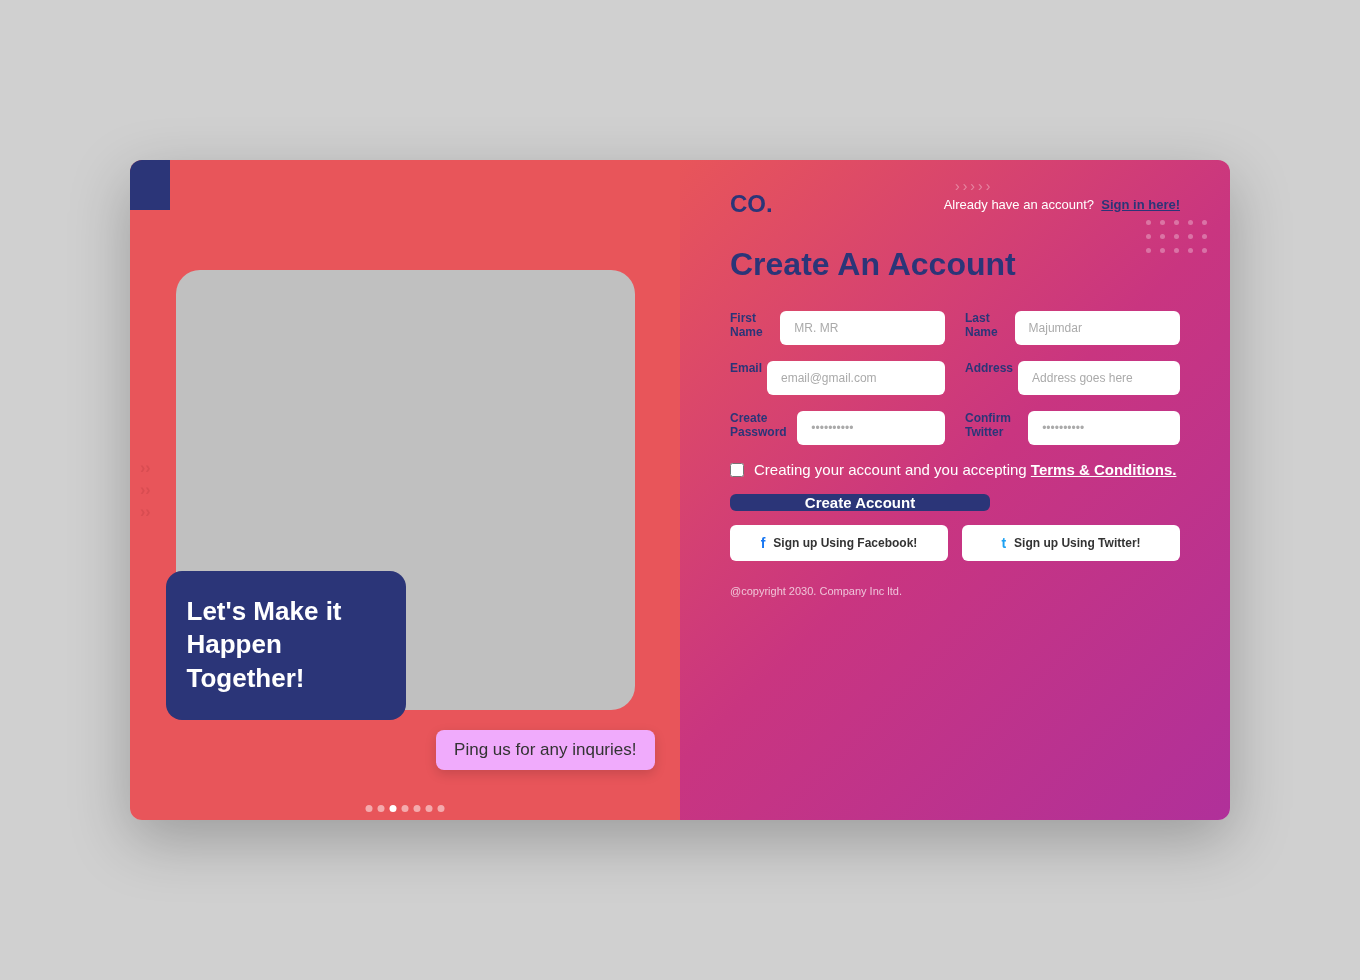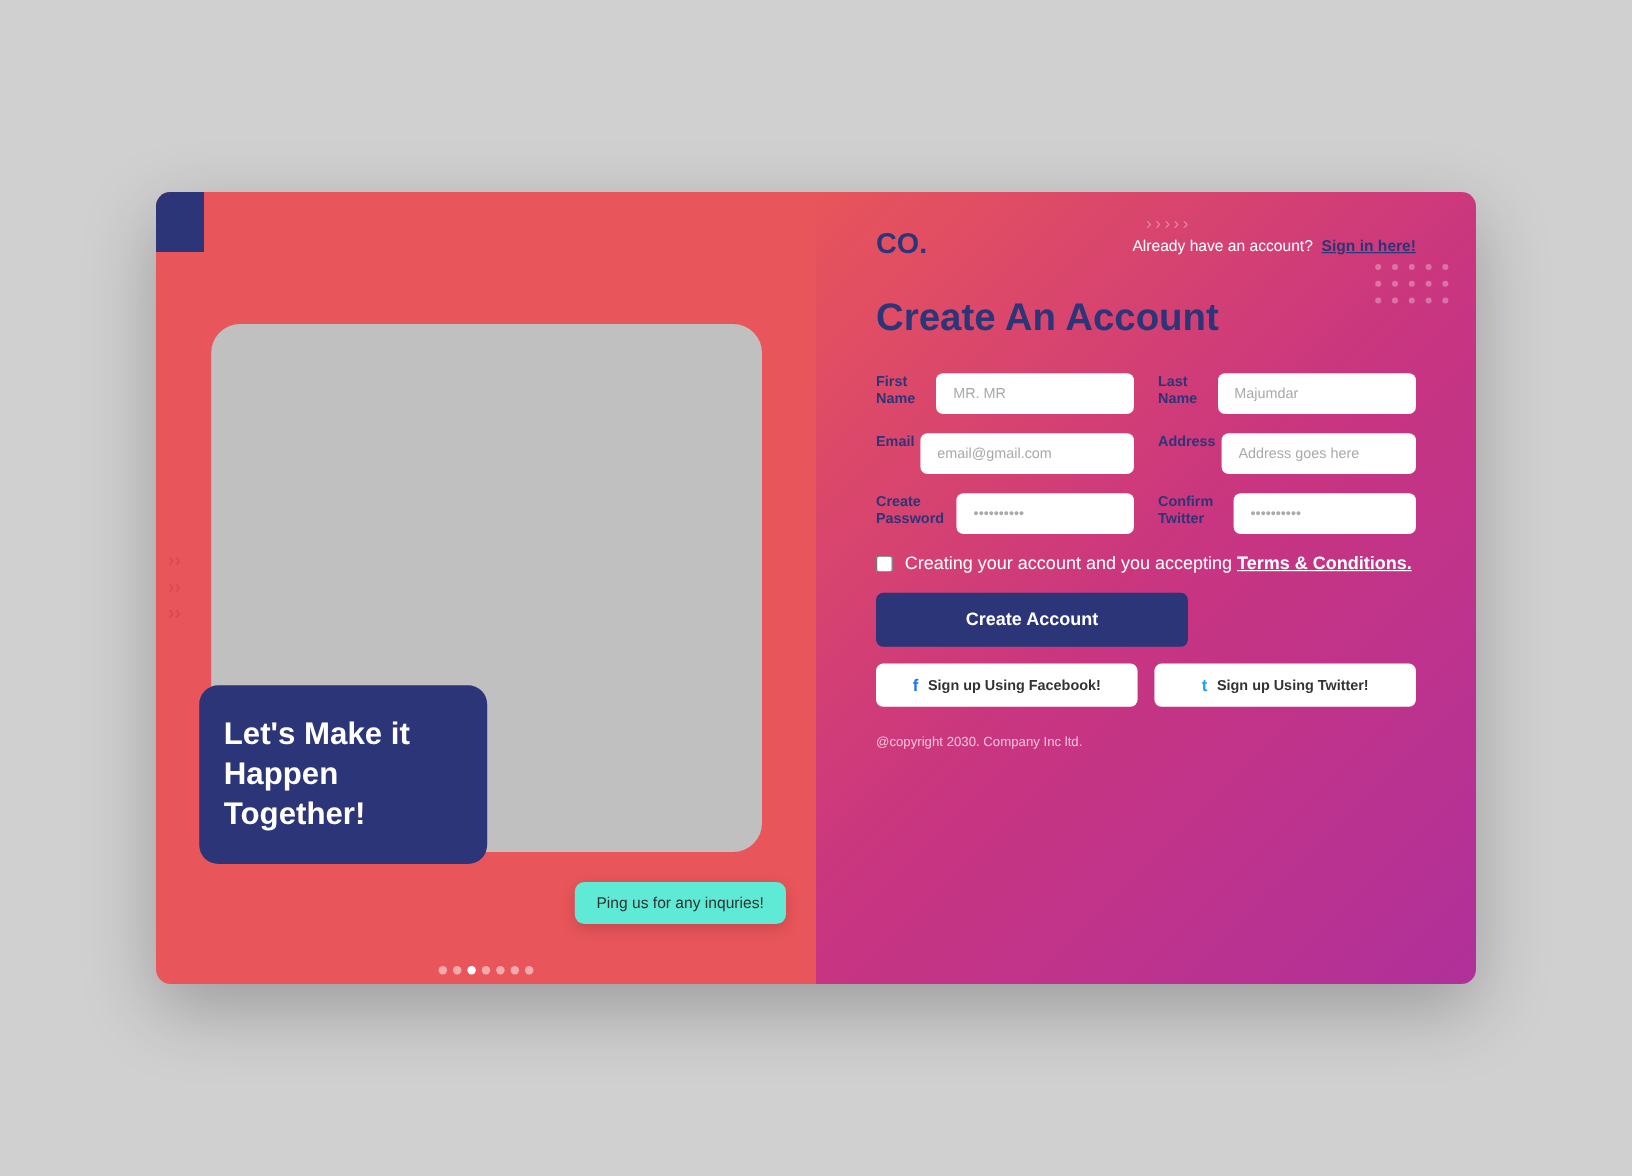--- a/index.html
+++ b/index.html
@@ -61,24 +61,24 @@
     .text-overlay h2 {
       color: #ffffff;
       font-size: 26px;
       font-weight: 800;
       line-height: 1.3;
     }
     .ping-bubble {
       position: absolute;
       bottom: -60px;
       right: -20px;
-      background: #5eead4;
+      background: #f0abfc;
       border-radius: 8px;
       padding: 10px 18px;
-      font-size: 13px;
+      font-size: 17px;
       color: #333;
       box-shadow: 0 4px 12px rgba(0,0,0,0.15);
       white-space: nowrap;
     }
     .dots-row {
       position: absolute;
       bottom: 8px;
       left: 50%;
       transform: translateX(-50%);
       display: flex;
@@ -230,21 +230,21 @@
       text-decoration: underline;
       cursor: pointer;
     }
 
     
     .create-btn {
       background: #2b3578;
       color: #fff;
       border: none;
       border-radius: 6px;
-      padding: 14px 0;
+      padding: 0 0;
       width: 260px;
       font-size: 15px;
       font-weight: 700;
       cursor: pointer;
       margin-bottom: 14px;
       display: block;
       text-align: center;
     }
     .social-buttons {
       display: flex;

